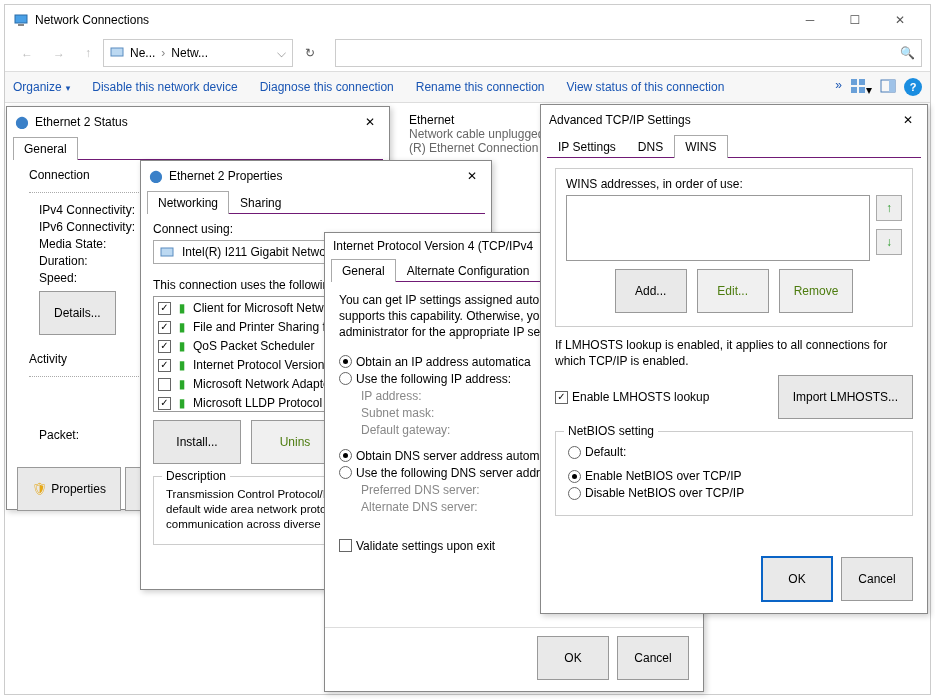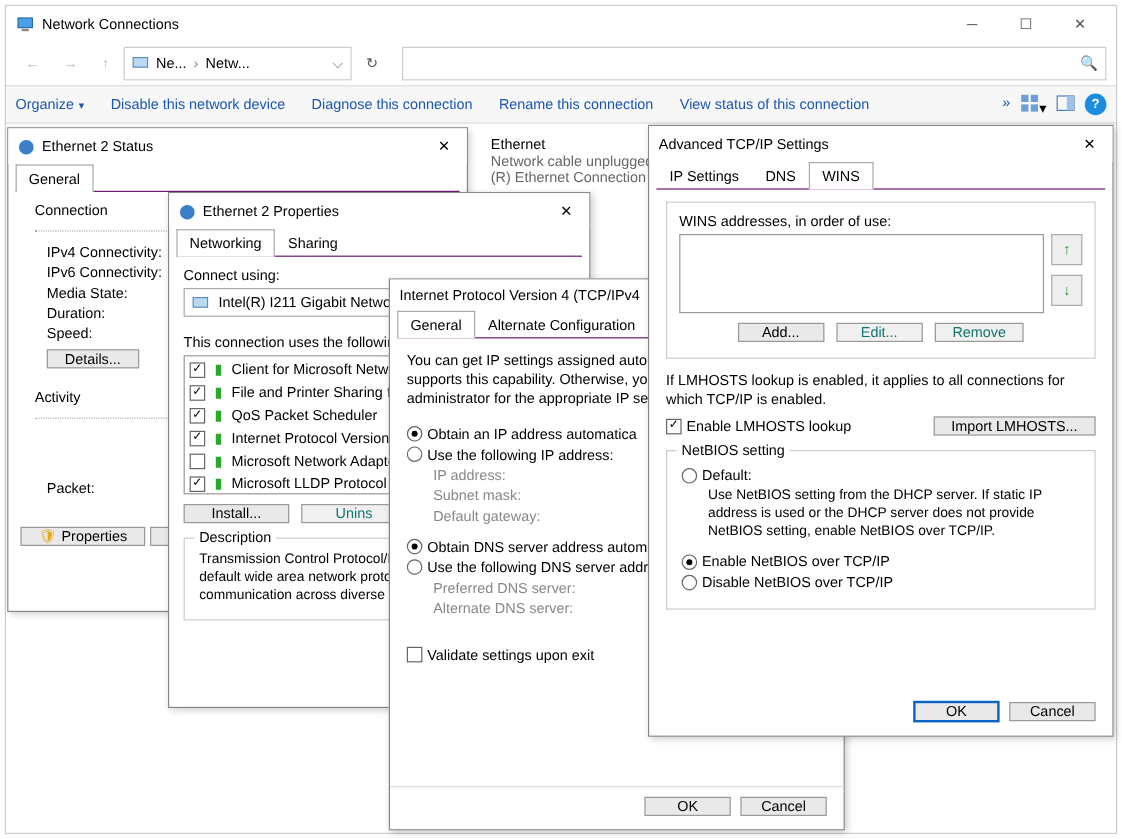--- a/index.html
+++ b/index.html
@@ -23,23 +23,23 @@
 .dialog { position: absolute; background: #fff; border: 1px solid #888; box-shadow: 2px 2px 6px rgba(0,0,0,0.2); }
 .dlg-title { display: flex; align-items: center; padding: 6px 8px; background: #fff; }
 .dlg-title .t { flex: 1; }
 .dlg-title .close { padding: 2px 6px; }
 .tabstrip { display: flex; border-bottom: 1px solid #701a75; margin: 0 6px; }
 .tab { padding: 4px 10px; border: 1px solid transparent; border-bottom: none; margin-bottom: -1px; }
 .tab.active { background: #fff; border-color: #aaa; }
 .group { border: 1px solid #ccc; margin: 10px; padding: 10px 12px 12px; position: relative; }
 .group .legend { position: absolute; top: -8px; left: 8px; background: #fff; padding: 0 4px; }
 .row { display: flex; align-items: center; gap: 4px; margin: 3px 0; }
-.btn { border: 1px solid #999; background: #e9e9e9; padding: 0 14px; min-width: 72px; text-align: center; }
+.btn { border: 1px solid #999; background: #e9e9e9; padding: 14px 14px; min-width: 72px; text-align: center; }
 .btn.wide { min-width: 88px; }
-.btn.disabled { color: #0f766e; background: #f0f0f0; }
+.btn.disabled { color: #4d7c0f; background: #f0f0f0; }
 .listbox { border: 1px solid #999; background: #fff; }
 .checkbox, .radio { width: 13px; height: 13px; border: 1px solid #666; display: inline-flex; align-items: center; justify-content: center; }
 .radio { border-radius: 50%; }
 .radio.sel::after { content: ""; width: 5px; height: 5px; background: #000; border-radius: 50%; }
 .checkbox.sel::after { content: "✓"; font-size: 10px; line-height: 10px; }
 .field-label { color: #888; margin-left: 22px; }
 .shield { color: #e6a817; }
 .net-icon { color: #2aa82a; }
 .dotted { border-bottom: 1px dotted #aaa; height: 1px; margin: 6px 0 10px; }
 .small-icon { width:14px; height:14px; display:inline-flex; align-items:center; justify-content:center; }
@@ -318,21 +318,20 @@
       <span class="checkbox sel"></span>
       <span>Enable LMHOSTS lookup</span>
       <span class="btn" style="margin-left:auto;min-width:120px">Import LMHOSTS...</span>
     </div>
     <div class="group" style="margin:12px 0 0 0">
       <span class="legend">NetBIOS setting</span>
       <div class="row">
           <span class="radio"></span>
           <span>Default:</span>
         </div>
-      <div style="margin-left:22px;font-size:11.5px;line-height:1.3">Use NetBIOS setting from the DHCP server. If static IP address is used or the DHCP server does not provide NetBIOS setting, enable NetBIOS over TCP/IP.</div>
       <div class="row" style="margin-top:10px">
           <span class="radio sel"></span>
           <span>Enable NetBIOS over TCP/IP</span>
         </div>
       <div class="row">
           <span class="radio"></span>
           <span>Disable NetBIOS over TCP/IP</span>
         </div>
     </div>
   </div>

